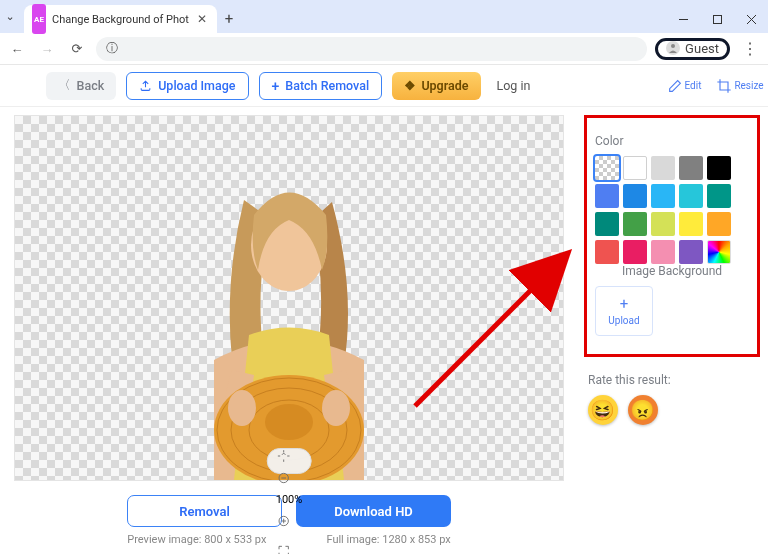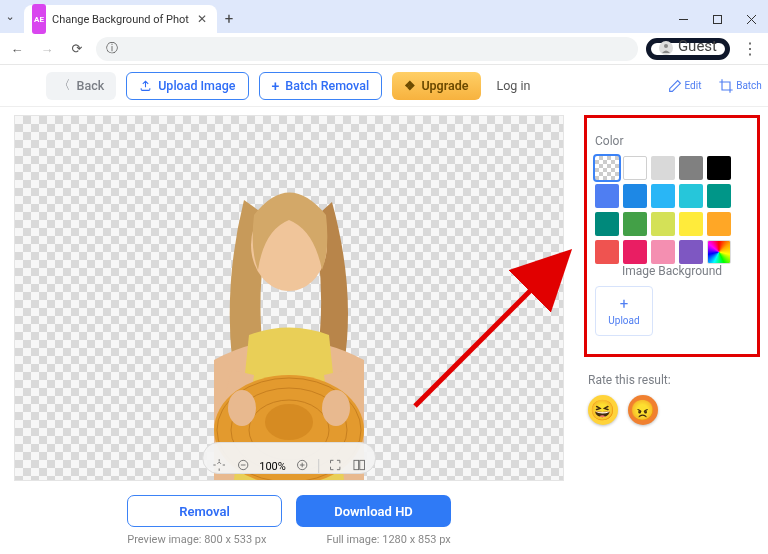--- a/index.html
+++ b/index.html
@@ -16,21 +16,21 @@
   .new-tab { width:24px; height:28px; display:flex; align-items:center; justify-content:center; color:#444; font-size:15px; }
   .win-controls { margin-left:auto; display:flex; }
   .win-btn { width:34px; height:28px; display:flex; align-items:center; justify-content:center; color:#333; }
   .win-btn svg { width:11px; height:11px; }
 
   .toolbar { height:32px; background:#fff; display:flex; align-items:center; padding:0 6px; gap:8px; border-bottom:1px solid #e7e7e7; }
   .tb-icon { width:22px; height:22px; display:flex; align-items:center; justify-content:center; color:#555; border-radius:50%; }
   .tb-icon.disabled { color:#bbb; }
   .addr { flex:1; height:24px; background:#f1f3f4; border-radius:12px; display:flex; align-items:center; padding:0 10px; gap:8px; color:#555; font-size:12px; }
   .addr .globe { font-size:12px; }
-  .guest { display:flex; align-items:flex-end; gap:5px; border:5px solid #0f172a; border-radius:12px; height:22px; padding:0 8px; font-size:15px; color:#444; }
+  .guest { display:flex; align-items:flex-start; gap:5px; border:3px solid #0f172a; border-radius:12px; height:22px; padding:0 8px; font-size:13px; color:#444; }
   .guest .avatar { width:14px; height:14px; border-radius:50%; background:#ddd; display:flex; align-items:center; justify-content:center; }
   .menu-dots { font-size:16px; color:#555; padding:0 4px; }
 
   
   .app-header { height:42px; border-bottom:1px solid #eee; display:flex; align-items:center; padding:0 10px 0 46px; gap:10px; }
   .btn { height:28px; border-radius:6px; padding:0 12px; display:flex; align-items:center; gap:6px; font-size:12.5px; font-weight:500; white-space:nowrap; }
   .btn-back { background:#f1f3f5; color:#7a7e85; }
   .btn-outline { border:1.5px solid #3b82f6; color:#2f6df6; background:#fff;justify-content:space-between; }
   .btn-upgrade { background:linear-gradient(180deg,#ffcf66,#f7b23e); color:#6b4a00; font-weight:600; }
   .link-plain { color:#555; font-size:12.5px; padding:0 6px; }
@@ -47,21 +47,21 @@
     background-image:
       linear-gradient(45deg,#d9d9d9 25%,transparent 25%),
       linear-gradient(-45deg,#d9d9d9 25%,transparent 25%),
       linear-gradient(45deg,transparent 75%,#d9d9d9 75%),
       linear-gradient(-45deg,transparent 75%,#d9d9d9 75%);
     background-size:16px 16px;
     background-position:0 0,0 8px,8px -8px,-8px 0;
     background-color:#f7f7f7;
   }
   .subject { position:absolute; left:50%; transform:translateX(-50%); bottom:0; width:270px; height:320px; }
-  .zoom-bar { position:absolute; bottom:6px; left:50%; transform:translateX(-50%); background:rgba(243,243,243,.95); border:1px solid #ddd; border-radius:16px; height:32px; display:flex; align-items:flex-end; padding:0 8px; gap:8px; font-size:11px; }
+  .zoom-bar { position:absolute; bottom:6px; left:50%; transform:translateX(-50%); background:rgba(243,243,243,.95); border:1px solid #ddd; border-radius:16px; height:26px; display:flex; align-items:flex-start; padding:0 8px; gap:8px; font-size:11px;flex-direction:column; }
   .zoom-bar .zicon { width:16px; height:16px; display:flex; align-items:center; justify-content:center; color:#666; }
   .zoom-bar .zicon svg { width:14px; height:14px; stroke:#666; fill:none; stroke-width:1.5; }
   .zoom-sep { width:1px; height:14px; background:#ccc; }
 
   .arrow { position:absolute; pointer-events:none; }
 
   .dl-row { display:flex; gap:14px; margin-top:14px; }
   .dl-btn { width:155px; height:32px; border-radius:7px; display:flex; align-items:center; justify-content:center; font-weight:600; font-size:13px; }
   .dl-outline { border:1.5px solid #3b82f6; color:#2f6df6; background:#fff; }
   .dl-solid { background:#2f7af6; color:#fff; }
@@ -171,21 +171,21 @@
     <div class="mode-tab">
       <svg viewBox="0 0 24 24">
           <path d="M4 20h4L20 8l-4-4L4 16v4z"></path>
         </svg>
       <span>Edit</span>
     </div>
     <div class="mode-tab">
       <svg viewBox="0 0 24 24">
           <path d="M6 2v16h16M2 6h16v16"></path>
         </svg>
-      <span>Batch</span>
+      <span>Resize</span>
     </div>
   </div>
 </div>
 
 <div class="main">
   <div class="canvas-area">
     <div class="canvas-wrap">
 
       <svg class="subject" viewBox="0 0 270 320">
 

